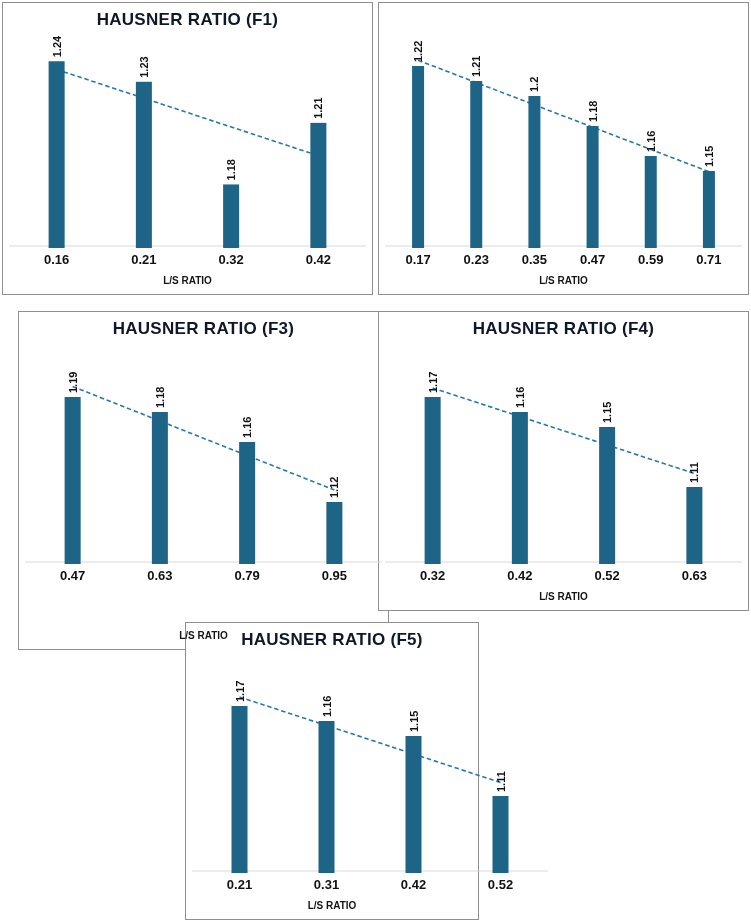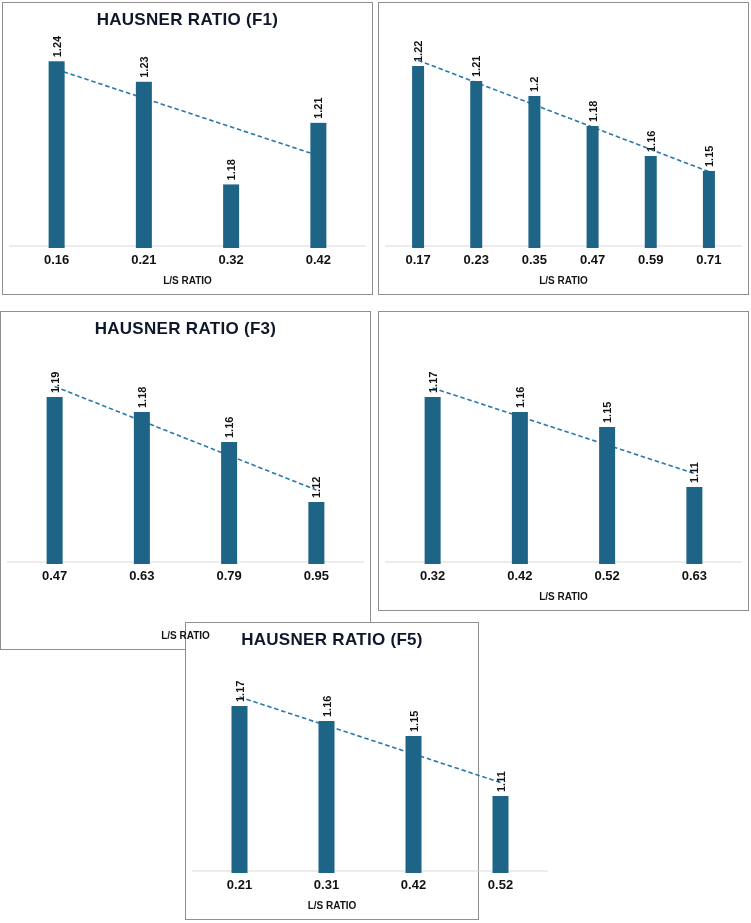--- a/index.html
+++ b/index.html
@@ -6,21 +6,21 @@
   #stage{
     position:relative;width:751px;height:923px;background:#ffffff;
     font-family:"Liberation Sans",sans-serif;overflow:hidden;
   }
   .panel{
     position:absolute;background:#ffffff;border:1.5px solid #8f8f8f;
     box-sizing:border-box;
   }
   .p1{left:2px;top:2px;width:371px;height:293px;}
   .p2{left:378px;top:2px;width:371px;height:293px;}
-  .p3{left:0;top:311px;width:371px;height:339px;}
+  .p3{left:18px;top:311px;width:371px;height:339px;}
   .p4{left:378px;top:311px;width:371px;height:300px;}
   .p5{left:185px;top:622px;width:294px;height:298px;}
   .chart-title{
     position:absolute;top:7px;left:0;width:100%;margin:0;
     text-align:center;font-size:17px;font-weight:bold;color:#0f172a;
     letter-spacing:0.3px;z-index:2;
   }
   .xlabel{
     position:absolute;bottom:8px;left:0;width:100%;
     text-align:center;font-size:10px;font-weight:bold;color:#141414;z-index:2;
@@ -96,20 +96,21 @@
         <rect x="220.125" y="130.0000000000001" width="16" height="121.99999999999989" fill="#1d6486"></rect>
         <text transform="translate(232.125 126.00000000000011) rotate(-90)" class="vlabel">1.16</text>
         <text x="228.125" y="268" class="tick">0.79</text>
         <rect x="307.375" y="189.9999999999999" width="16" height="62.000000000000114" fill="#1d6486"></rect>
         <text transform="translate(319.375 185.9999999999999) rotate(-90)" class="vlabel">1.12</text>
         <text x="315.375" y="268" class="tick">0.95</text>
       </svg>
     </section>
 
   <section class="panel p4">
+    <h2 class="chart-title">HAUSNER RATIO (F4)</h2>
     <div class="xlabel">L/S RATIO</div>
   <svg width="369" height="298" class="plot-svg">
         <line x1="6" y1="250" x2="363" y2="250" stroke="#d9d9d9" stroke-width="1.2"></line>
         <line x1="53.625" y1="76.00000000000003" x2="315.375" y2="161.5" stroke="#2878aa" stroke-width="1.6" stroke-dasharray="4.5 2.8"></line>
         <rect x="45.625" y="85.00000000000006" width="16" height="166.99999999999994" fill="#1d6486"></rect>
         <text transform="translate(57.625 81.00000000000006) rotate(-90)" class="vlabel">1.17</text>
         <text x="53.625" y="268" class="tick">0.32</text>
         <rect x="132.875" y="100.00000000000009" width="16" height="151.99999999999991" fill="#1d6486"></rect>
         <text transform="translate(144.875 96.00000000000009) rotate(-90)" class="vlabel">1.16</text>
         <text x="140.875" y="268" class="tick">0.42</text>

